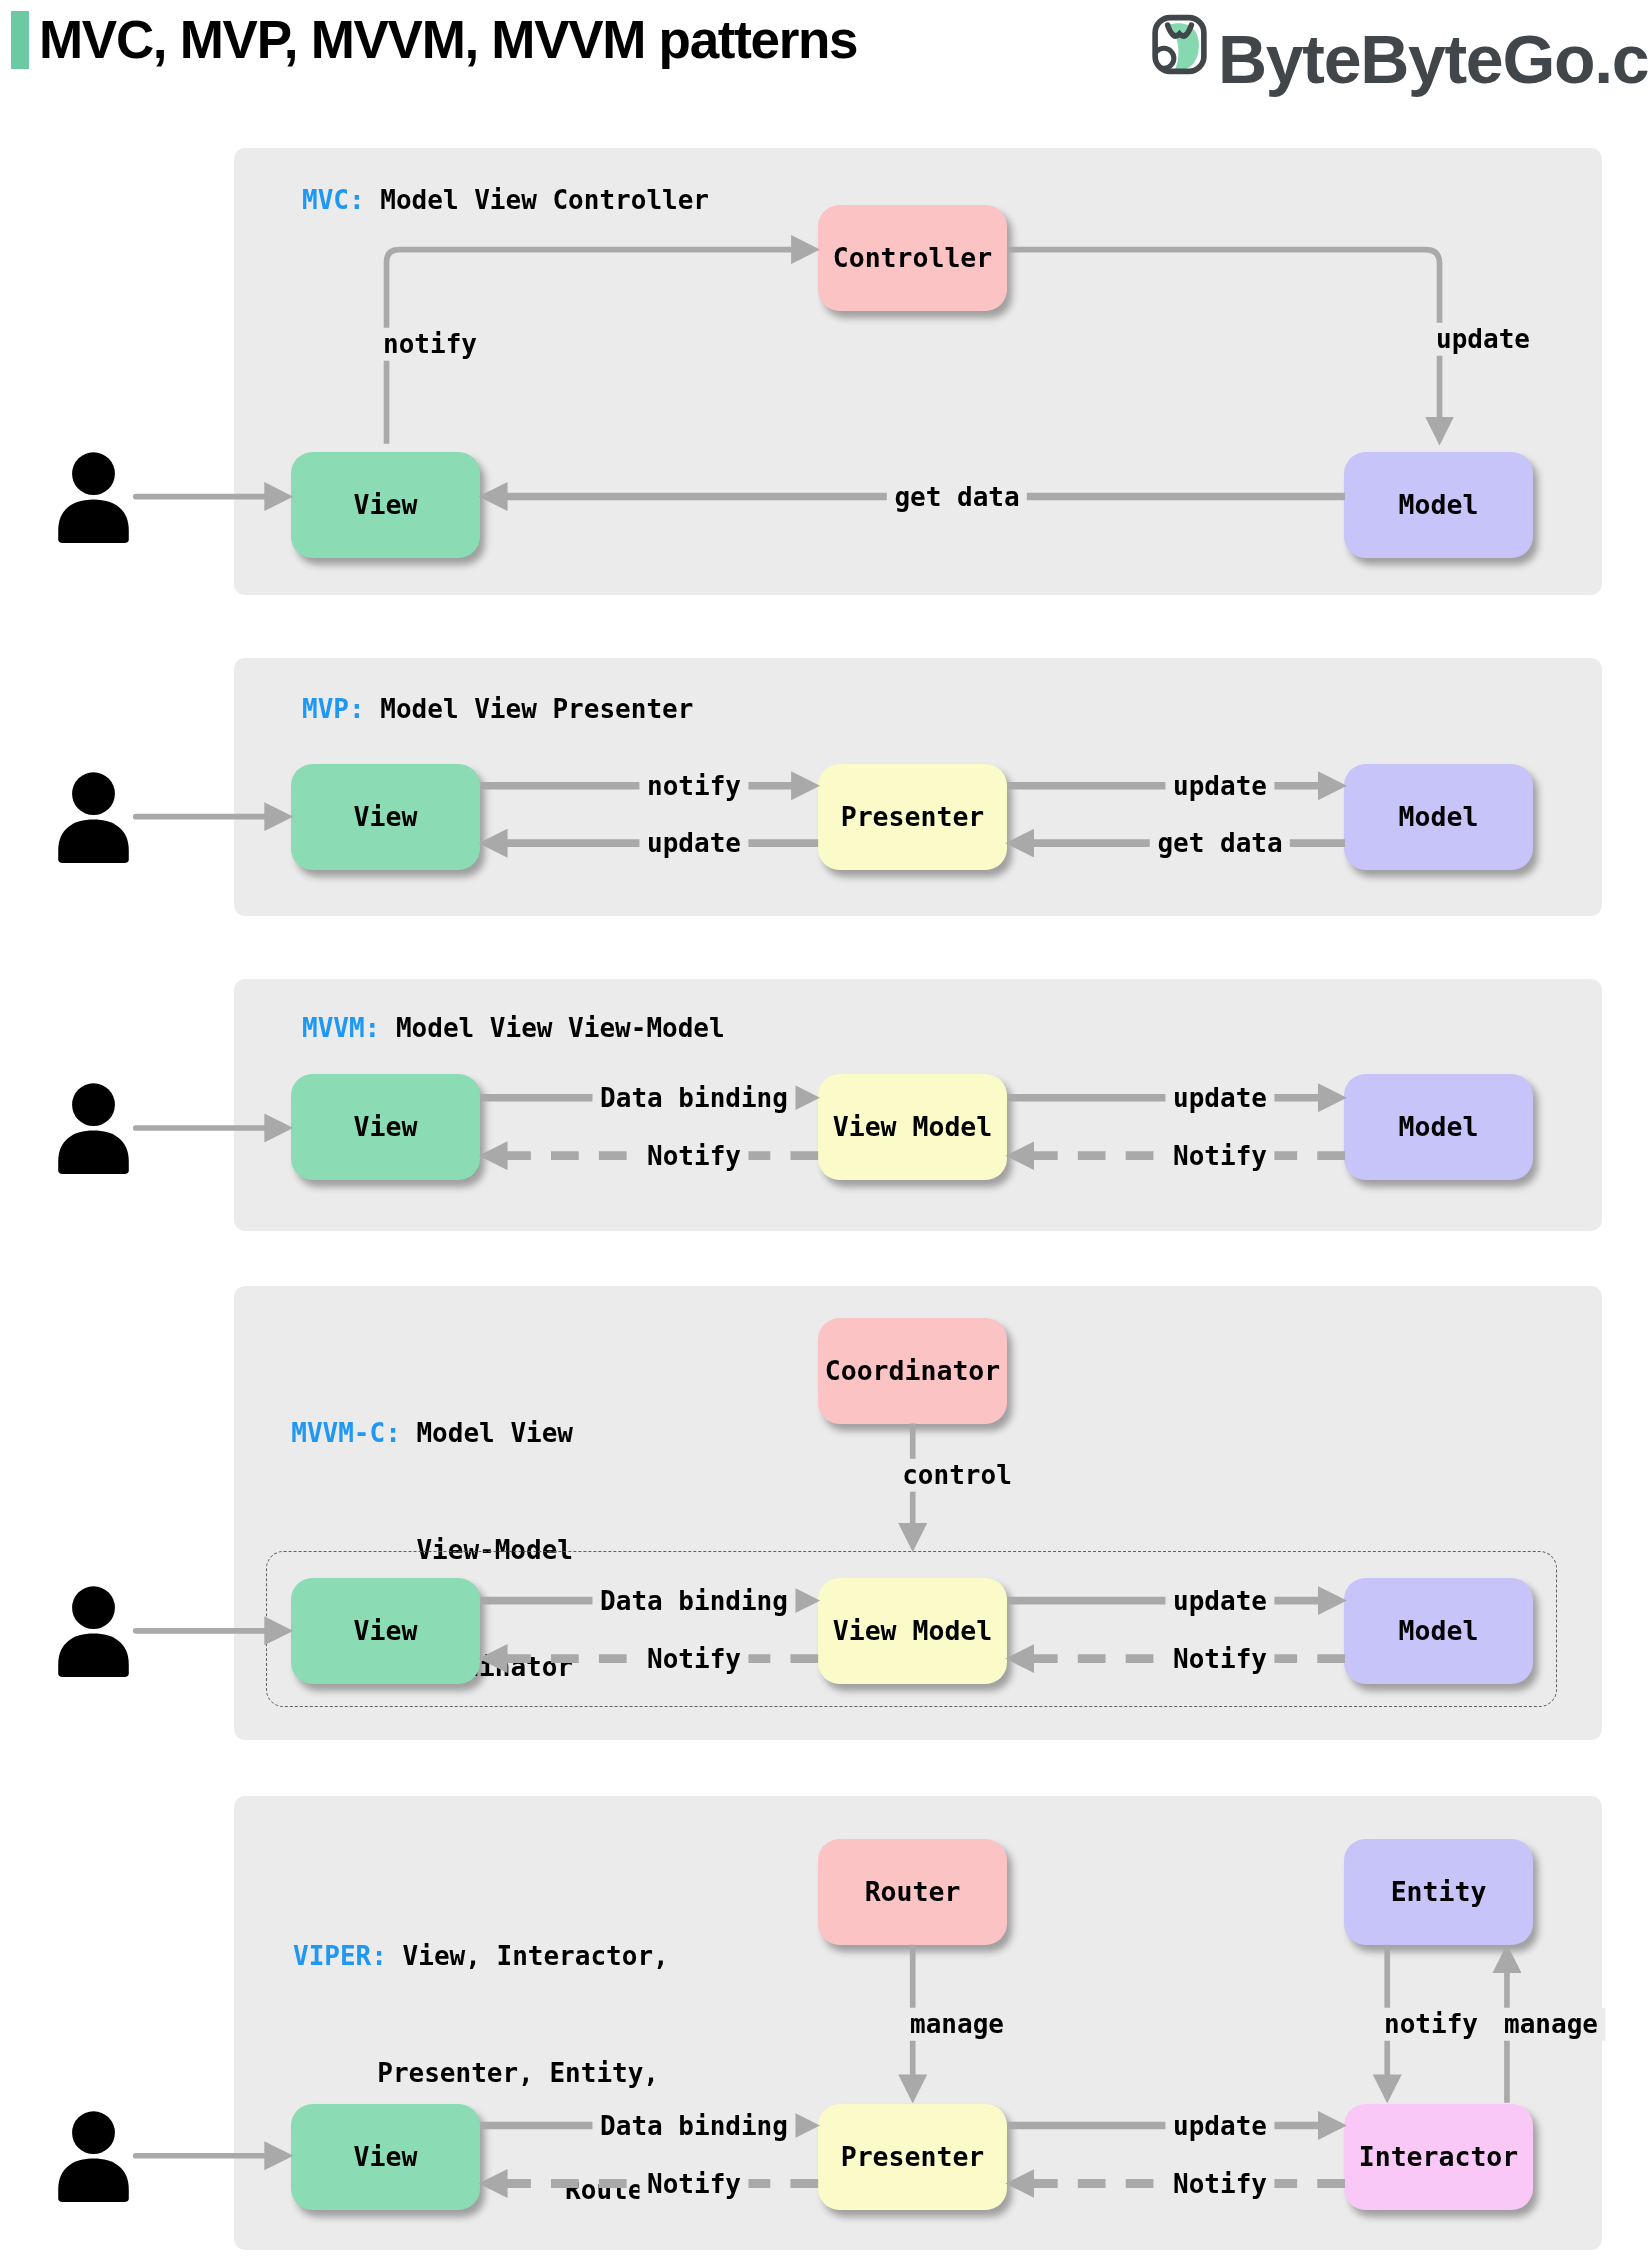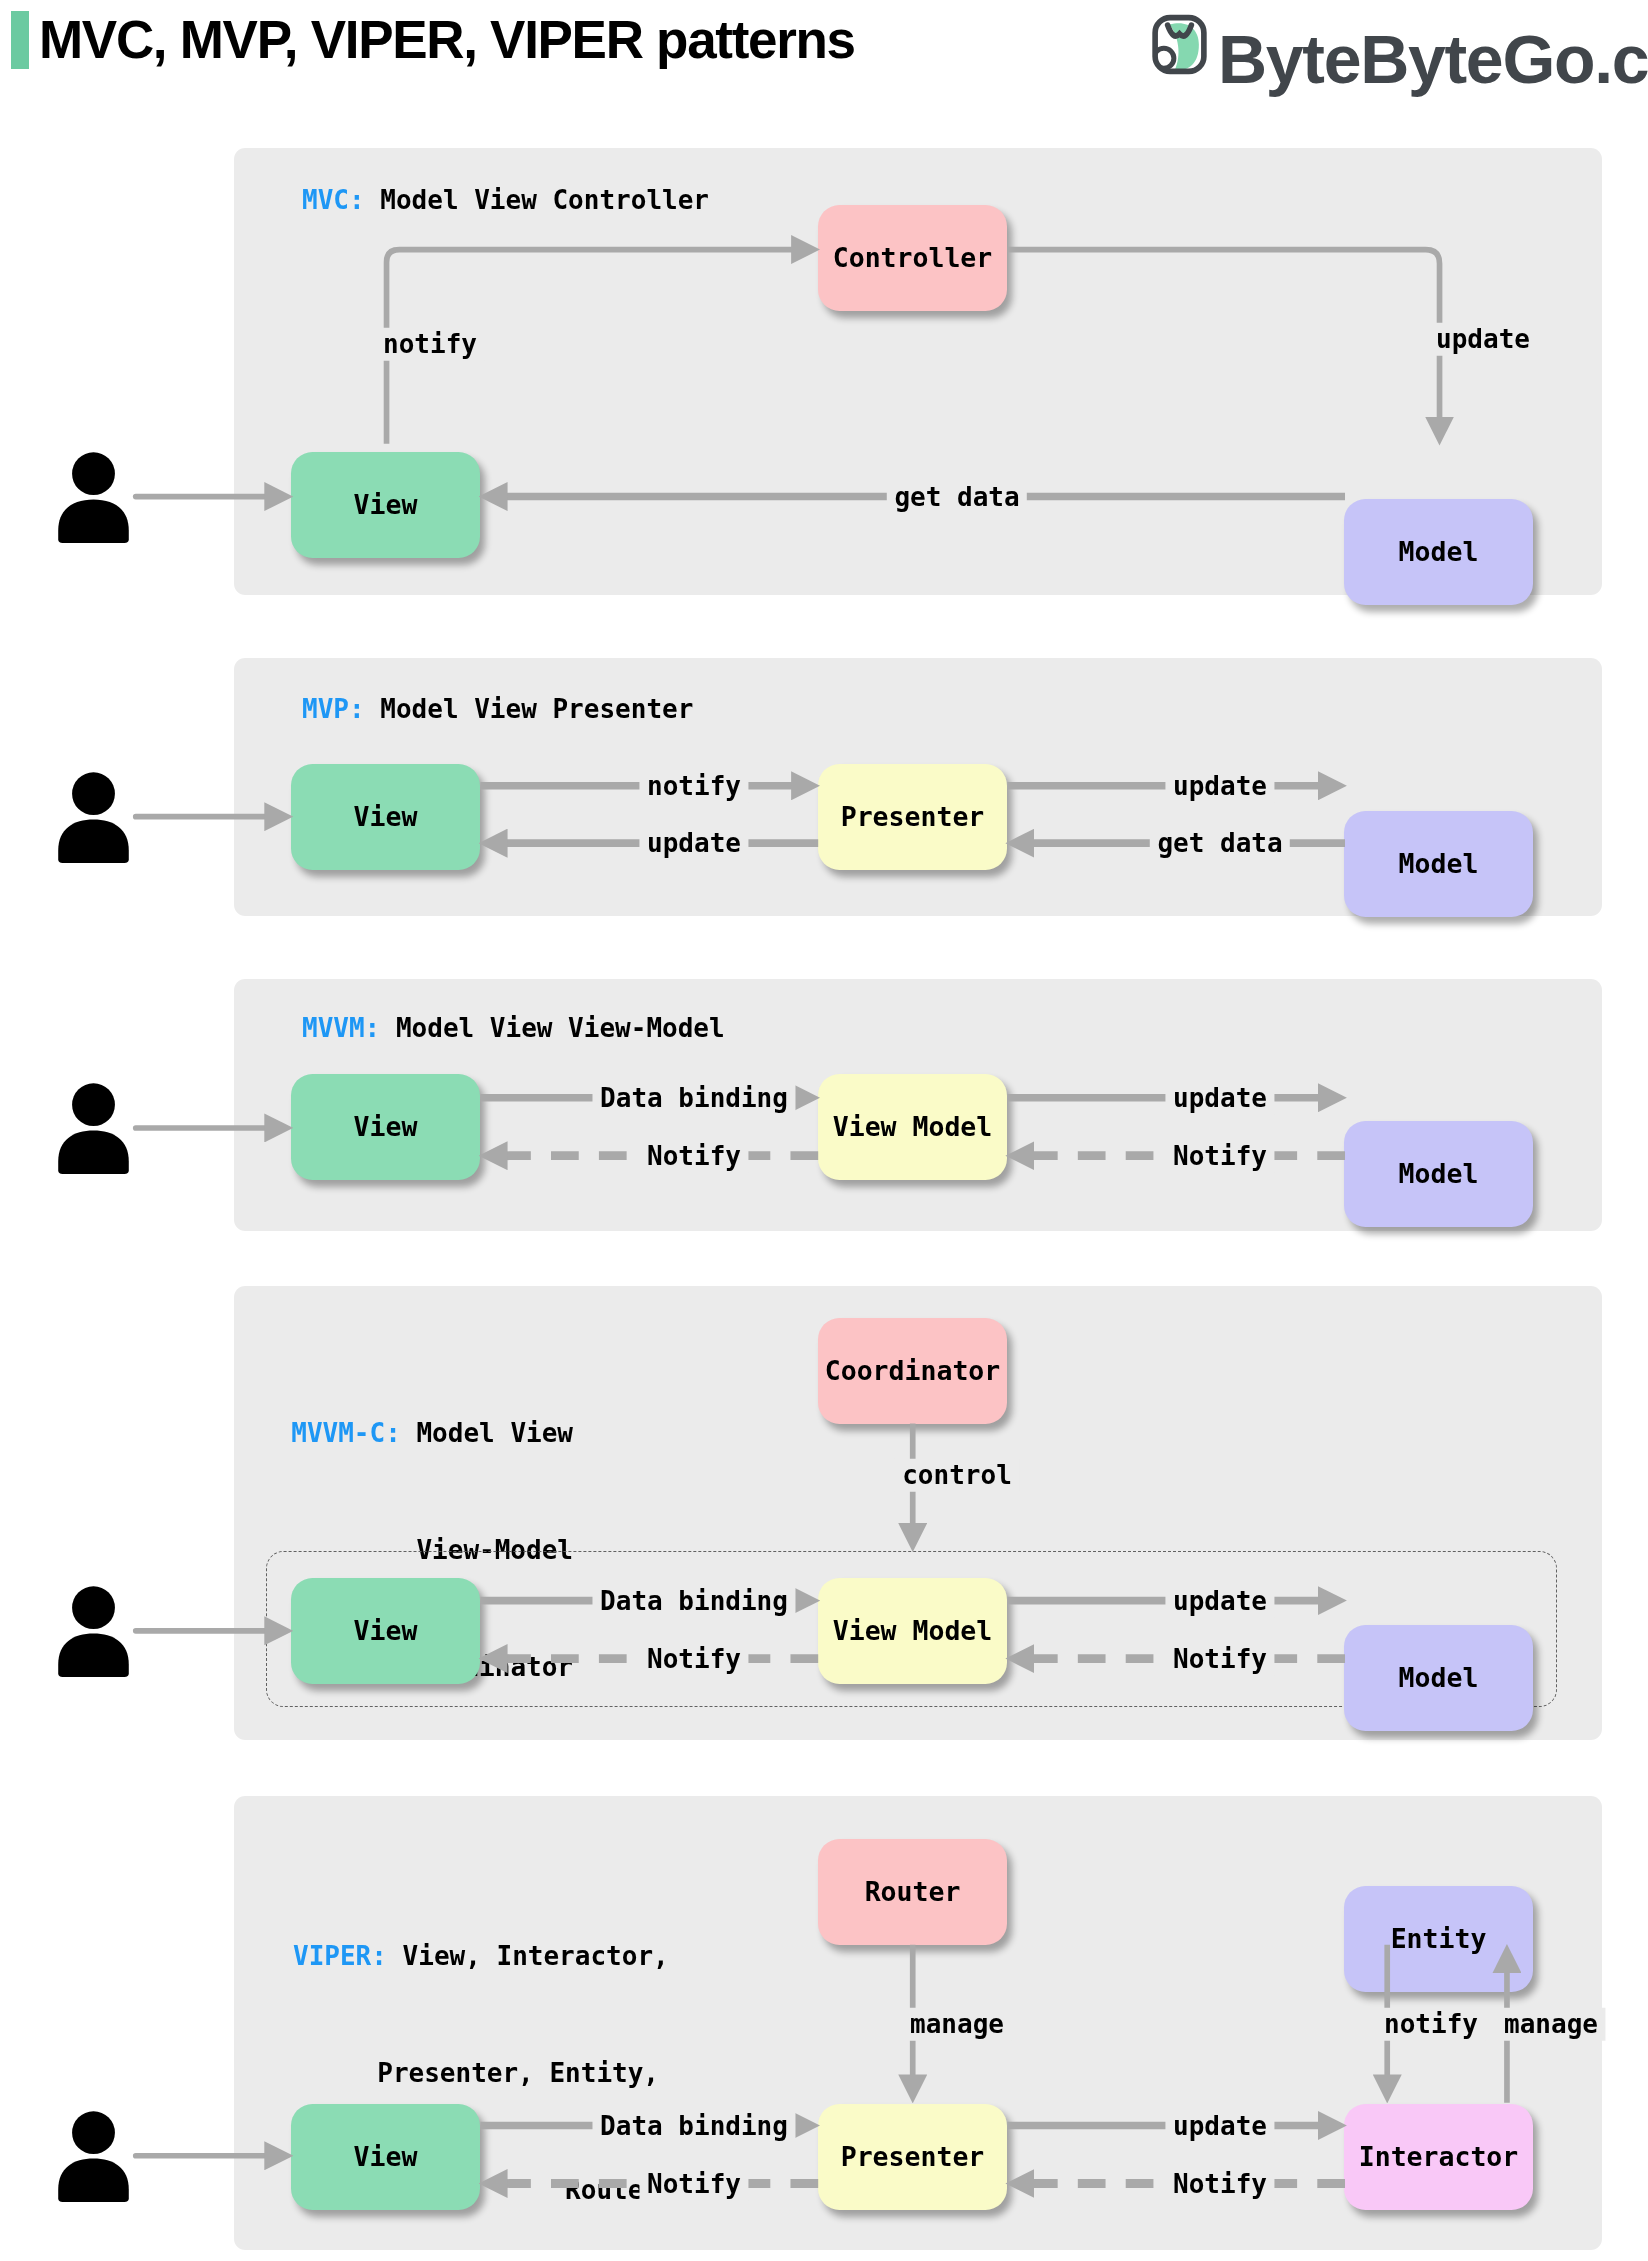--- a/index.html
+++ b/index.html
@@ -27,21 +27,21 @@
   #panel-viper { top:1796px; height:454px; }
 
   
   .box { position:absolute; width:189px; height:106px; border-radius:21.4px;
          display:flex; align-items:center; justify-content:center;
          font:700 26.5px/1 "DejaVu Sans Mono","Liberation Mono",monospace; color:#000;
          box-shadow:5px 6.3px 7.6px rgba(0,0,0,.32); }
   .c-green   { background:var(--box-green,#8bdcb4); }
   .c-pink    { background:var(--box-pink,#fcc3c5); }
   .c-yellow  { background:var(--box-yellow,#fafbc8); }
-  .c-purple  { background:var(--box-purple,#c6c4f8);margin-top:47px; }
+  .c-purple  { background:var(--box-purple,#c6c4f8); }
   .c-magenta { background:var(--box-magenta,#f9c8f7); }
   .col-l { left:57px; }  .col-m { left:584px; }  .col-r { left:1110px; }
   #panel-mvc   .row-top { top:57px; }  #panel-mvc   .row-bot { top:304px; }
   #panel-mvp   .row     { top:106px; }
   #panel-mvvm  .row     { top:95px; }
   #panel-mvvmc .row-top { top:32px; }  #panel-mvvmc .row-bot { top:292px; }
   #panel-viper .row-top { top:43px; }  #panel-viper .row-bot { top:308px; }
 
   .dashed-zone { position:absolute; left:32px; top:265px; width:1291px; height:156px;
                  border:1.9px dashed #616161; border-radius:17.6px; }
@@ -100,21 +100,21 @@
   #person-mvvm  { top:1082px; }
   #person-mvvmc { top:1585px; }
   #person-viper { top:2110px; }
 </style>
 </head>
 <body>
 
 <div id="canvas">
 
   <div class="accent-bar"></div>
-  <h1 class="title">MVC, MVP, VIPER, VIPER patterns</h1>
+  <h1 class="title">MVC, MVP, MVVM, MVVM patterns</h1>
   <svg class="logo-icon" viewBox="0 0 88 96" aria-hidden="true">
     <defs>
         <clipPath id="lclip">
           <rect x="5" y="5" width="78" height="86" rx="24"></rect>
         </clipPath>
       </defs>
     <path d="M28,16 C58,8 75,24 75,48 C75,78 60,90 36,90 C48,64 42,34 28,16 Z" fill="#85d8b0" clip-path="url(#lclip)"></path>
     <circle cx="19" cy="70" r="16" fill="#ffffff" stroke="#41464b" stroke-width="8" clip-path="url(#lclip)"></circle>
     <rect x="5" y="5" width="78" height="86" rx="24" fill="none" stroke="#41464b" stroke-width="9"></rect>
     <path d="M25,17 Q34,42 44,31 Q54,42 63,17" fill="none" stroke="#41464b" stroke-width="9" stroke-linecap="round"></path>

